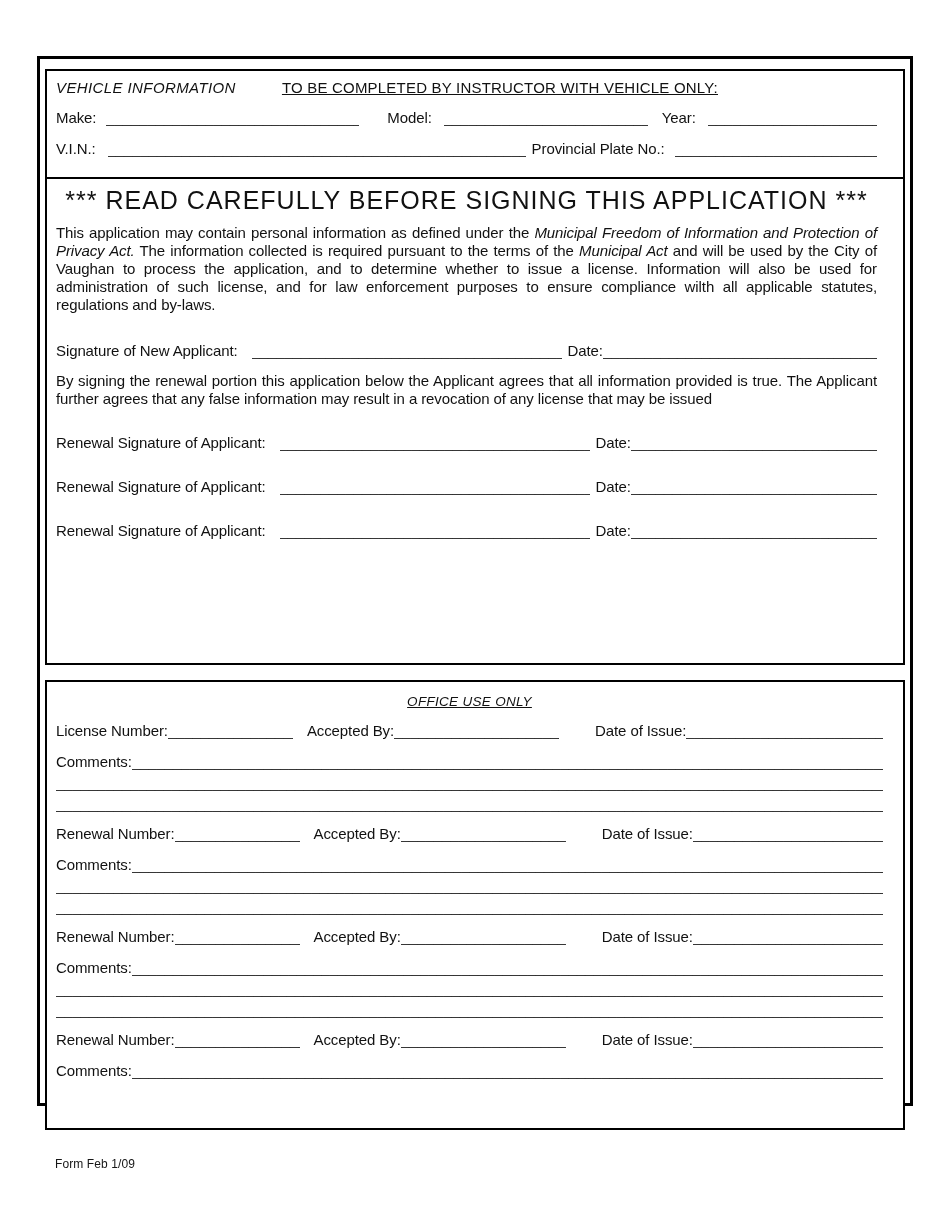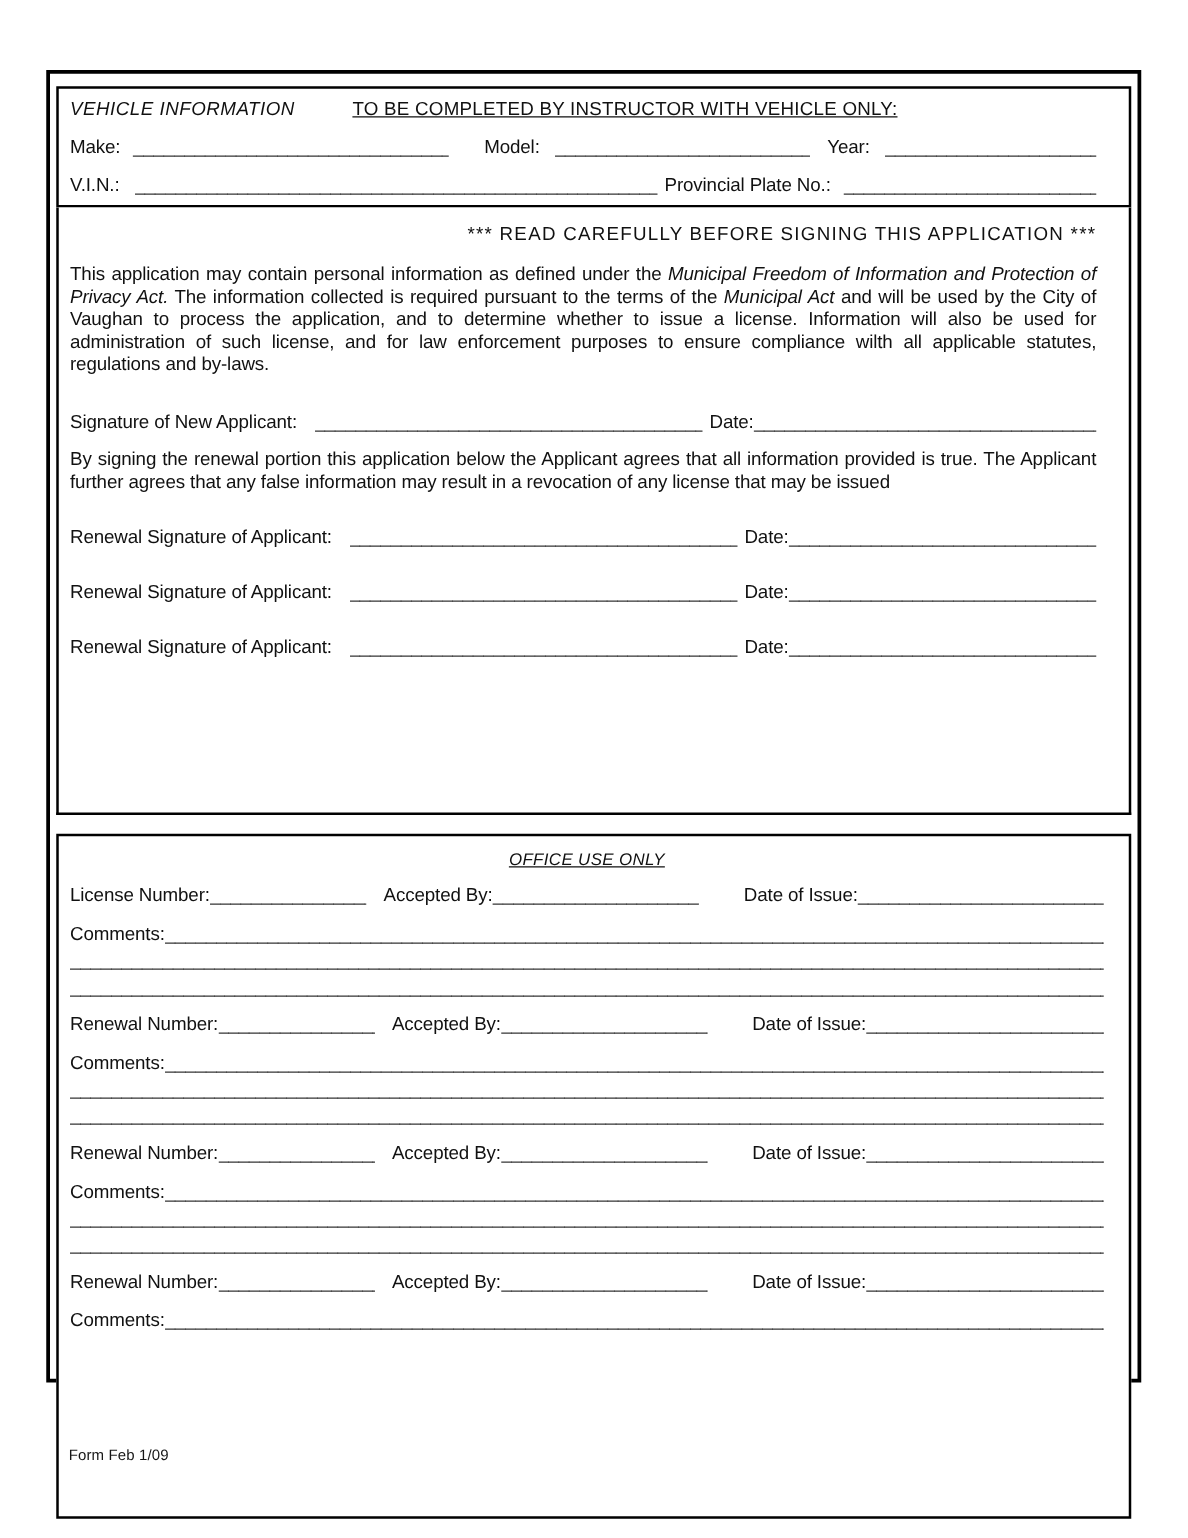--- a/index.html
+++ b/index.html
@@ -15,23 +15,23 @@
     overflow:hidden;
   }
   .outer {
     position:absolute; left:37px; top:56px;
     width:876px; height:1050px;
     border:3px solid #000;
     padding:10px 5px 5px 5px;
     background:#fff;
   }
   .box { border:2px solid #000; background:#fff; overflow:hidden; }
-  .box-vehicle { height:97px; padding:6px 26px 0 9px; }
+  .box-vehicle { height:110px; padding:6px 26px 0 9px; }
   .box-notice { height:486px; border-top:0; padding:8px 26px 0 9px; }
-  .box-office { height:548px; margin-top:15px; padding:10px 20px 0 9px; }
+  .box-office { height:450px; margin-top:15px; padding:10px 20px 0 9px; }
 
   .vi-head { margin-top:2px; white-space:nowrap; }
   .vi-title { font-style:italic; letter-spacing:0.4px; }
   .vi-sub { margin-left:42px; text-decoration:underline; letter-spacing:0.2px; }
 
   .row { display:flex; align-items:flex-end; margin-top:13px; line-height:18px; }
   .lbl { white-space:nowrap; flex:0 0 auto; }
   .blank {
     display:inline-block; overflow:hidden; white-space:nowrap;
     flex:0 0 auto; height:18px; color:#2a2a2a;
@@ -41,21 +41,21 @@
   .w-make  { width:253px; margin-left:10px; }
   .ml-model{ margin-left:28px; }
   .w-model { width:204px; margin-left:12px; }
   .ml-year { margin-left:14px; }
   .ml-y-b  { margin-left:12px; }
   .w-vin   { width:418px; margin-left:12px; }
   .ml-plate{ margin-left:6px; }
   .ml-pl-b { margin-left:10px; }
 
   .notice-heading {
-    text-align:right; font-size:15px; letter-spacing:1px;
+    text-align:center; font-size:25px; letter-spacing:1px;
     margin-top:2px; line-height:23px; white-space:nowrap;
   }
   p.just { text-align:justify; line-height:18px; margin-top:12px; }
   p.just + p.just { margin-top:14px; }
   .ital { font-style:italic; }
 
   .sig-row { margin-top:28px; }
   .w-sig { width:310px; margin-left:14px; }
   .ml-date { margin-left:6px; }
   .renewal-para { margin-top:16px; }

